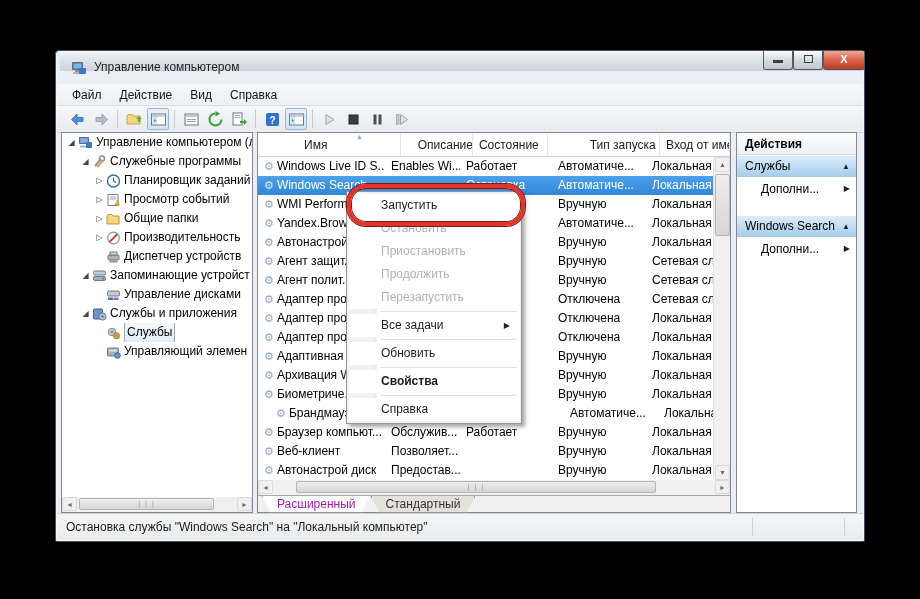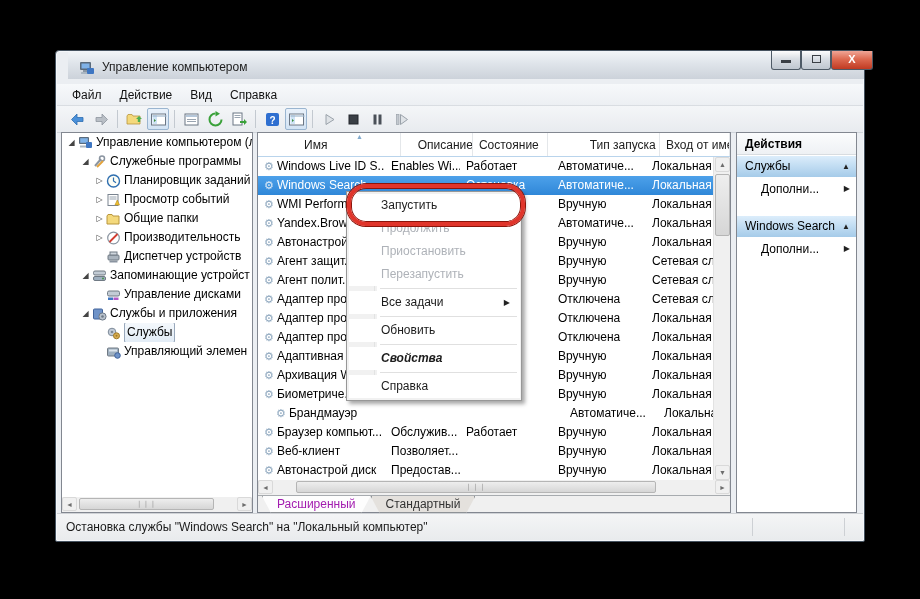--- a/index.html
+++ b/index.html
@@ -3,21 +3,21 @@
 <meta charset="utf-8">
 <style>
   * { margin:0; padding:0; box-sizing:border-box; }
   html,body { width:920px; height:599px; background:#000; overflow:hidden;
               font-family:"Liberation Sans", sans-serif; font-size:12px; color:#000; }
   #window { position:absolute; left:55px; top:50px; width:810px; height:492px;
             background:#ebeef2; border:1px solid #45525f;
             box-shadow: inset 0 0 0 1px #f4f7fa, 0 3px 10px rgba(0,0,0,.7);
             border-radius:4px 4px 2px 2px; }
   
-  #titlebar { position:absolute; left:12px; top:0; right:0; height:28px;
+  #titlebar { position:absolute; left:4px; top:0; right:0; height:20px;
               background:linear-gradient(#f2f5f8,#dfe4ea 45%,#ccd2da);
               border-radius:3px 3px 0 0; }
   #title-icon { position:absolute; left:11px; top:9px; width:16px; height:16px; }
   #title-text { position:absolute; left:34px; top:9px; font-size:12px; color:#1c1c1c; }
   .winbtn { position:absolute; top:0; height:19px; border:1px solid #4e5a66; border-top:none;
             background:linear-gradient(#fdfdfd,#d8dde3 45%,#bfc7d0);
             border-radius:0 0 3px 3px; text-align:center; line-height:17px;
             font-size:10px; color:#3a3f45; }
   #btn-min { left:703px; width:30px; }
   #btn-max { left:733px; width:30px; }
@@ -99,21 +99,21 @@
   
   #context-menu { position:absolute; left:290px; top:140px; width:176px;
                   background:#f1f1f1; border:1px solid #979797;
                   box-shadow:3px 3px 4px rgba(0,0,0,.35); padding:2px 1px; z-index:5; }
   #context-menu .gutter { position:absolute; left:2px; top:2px; bottom:2px; width:26px;
                   background:#f1f1f1; border-right:1px solid #e2e3e3; }
   .cm-item { position:relative; height:23px; line-height:23px; padding-left:32px; background:#fff;
              margin-left:1px; color:#1c1c1c; display:flex; justify-content:space-between;
              padding-right:10px; }
   .cm-item.disabled { color:#aeb2b8; }
-  .cm-item.bold { font-weight:bold;font-style:italic; }
+  .cm-item.bold { font-weight:bold; }
   .cm-sep { height:5px; background:#fff; margin-left:29px; position:relative; }
   .cm-sep::after { content:""; position:absolute; left:3px; right:3px; top:2px; height:1px; background:#e0e0e0; }
   .cm-sub { font-size:8px; color:#222; line-height:23px; }
   
   #annotation { position:absolute; left:291px; top:133px; width:178px; height:42px;
                 border:4px solid #e0352b; border-radius:19px; z-index:9;
                 box-shadow:0 0 0 1px #8c150b, inset 0 0 0 1px #8c150b; }
   
   #statusbar { position:absolute; left:1px; right:1px; bottom:1px; height:27px;
                background:linear-gradient(#f4f5f6,#e9ebed); border-top:1px solid #cfd2d6;
@@ -553,24 +553,27 @@
         <div class="act-gap"></div>
       </div>
   </div>
 
   <div id="context-menu">
     <div class="gutter"></div>
   <div class="cm-item">
         <span>Запустить</span>
       </div>
       <div class="cm-item disabled">
-        <span>Продолжить</span>
+        <span>Остановить</span>
       </div>
       <div class="cm-item disabled">
         <span>Приостановить</span>
+      </div>
+      <div class="cm-item disabled">
+        <span>Продолжить</span>
       </div>
       <div class="cm-item disabled">
         <span>Перезапустить</span>
       </div>
       <div class="cm-sep"></div>
       <div class="cm-item">
         <span>Все задачи</span>
         <span class="cm-sub">▶</span>
       </div>
       <div class="cm-sep"></div>

